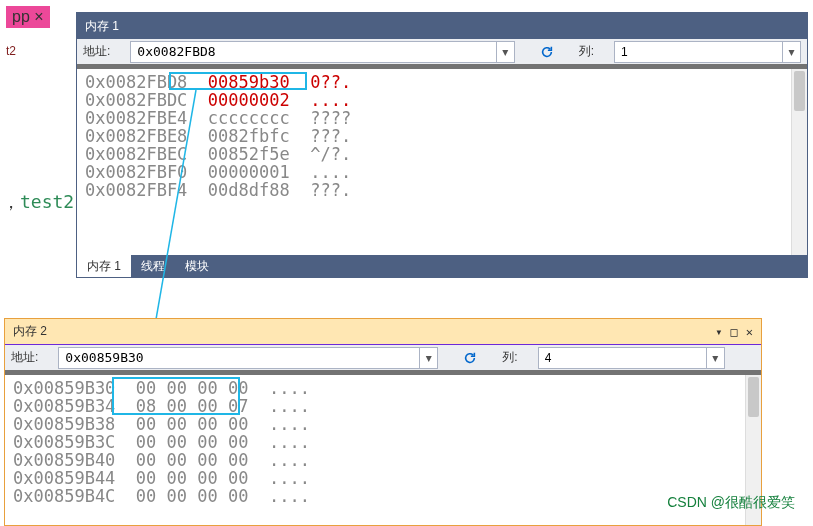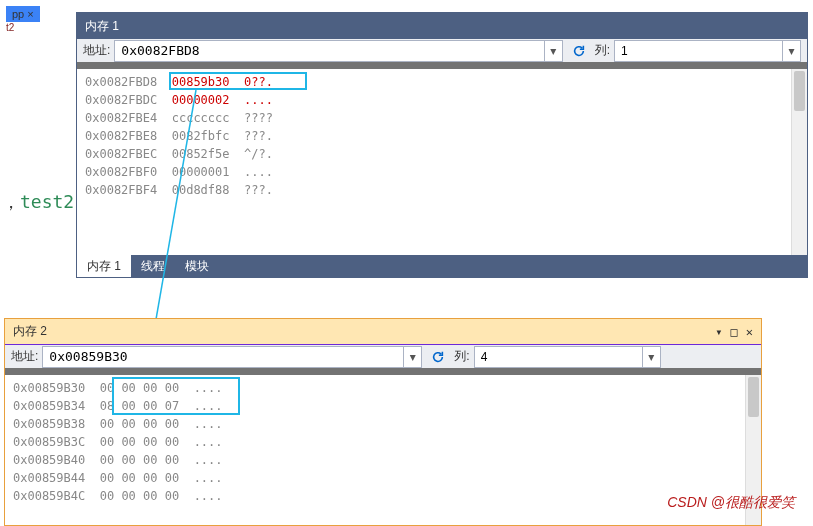--- a/index.html
+++ b/index.html
@@ -1,55 +1,55 @@
 <!DOCTYPE html>
 <html><head>
 <meta charset="utf-8">
 <style>
 *{box-sizing:border-box;margin:0;padding:0}
 body{font-family:"Microsoft YaHei","Segoe UI",sans-serif;font-size:12px;background:#fff;width:813px;height:526px;position:relative;overflow:hidden}
 .left-strip{position:absolute;left:0;top:0;width:75px;height:300px;padding:6px}
-.tab-pp{display:inline-block;background:#3b82f6;color:#333;padding:2px 6px;font-size:11px}
-.tab-t2{display:block;margin-top:0;color:#7f1d1d;font-size:10px}
+.tab-pp{display:inline-block;background:#ec4899;color:#333;padding:2px 6px;font-size:16px}
+.tab-t2{display:block;margin-top:16px;color:#7f1d1d;font-size:12px}
 .code-test{position:absolute;top:190px;left:2px;font-family:Consolas,monospace;font-size:18px}
 .code-test .comma{color:#333}
 .code-test .test2{color:#2e8b57}
 .panel{position:absolute;border:1px solid #4d6082;background:#fff}
 .panel1{left:76px;top:12px;width:732px;height:266px}
 .panel2{left:4px;top:318px;width:758px;height:208px;border-color:#e8a03d}
 .title-bar{height:26px;background:#4d6082;color:#fff;display:flex;align-items:center;padding:0 8px;font-size:12px;justify-content:space-between}
 .panel2 .title-bar{background:#ffe7b3;color:#333;border-bottom:1px solid #6d28d9}
 .wincontrols{display:flex;gap:8px;font-family:Consolas,monospace;font-size:12px}
 .wincontrols span{cursor:pointer}
-.toolbar{height:30px;background:#eceef2;display:flex;align-items:center;padding:4px 6px;gap:4px;border-bottom:7px solid #737373}
+.toolbar{height:30px;background:#eceef2;display:flex;align-items:center;padding:4px 6px;gap:20px;border-bottom:5px solid #737373}
 .lbl{font-size:12px;color:#333;white-space:nowrap}
 .addr-combo{display:flex;flex:1;height:22px;border:1px solid #abb3c4;background:#fff}
 .addr-combo input{flex:1;border:none;outline:none;padding:0 6px;font-family:Consolas,monospace;font-size:13px}
 .addr-combo .dd{width:18px;border-left:1px solid #abb3c4;display:flex;align-items:center;justify-content:center;color:#555;cursor:pointer}
 .iconbtn{width:24px;height:22px;display:flex;align-items:center;justify-content:center;cursor:pointer;color:#0066cc}
 .colcombo{display:flex;height:22px;border:1px solid #abb3c4;background:#fff;min-width:120px}
 .colcombo input{flex:1;border:none;outline:none;padding:0 6px;font-size:12px}
 .colcombo .dd{width:18px;border-left:1px solid #abb3c4;display:flex;align-items:center;justify-content:center;color:#555;cursor:pointer}
 .panel2 .colcombo{min-width:180px}
-.mem-area{padding:4px 8px;font-family:Consolas,monospace;font-size:12px;line-height:18px;background:#fff;position:relative;height:calc(100% - 56px);overflow:hidden}
+.mem-area{padding:4px 8px;font-family:Consolas,monospace;font-size:17px;line-height:18px;background:#fff;position:relative;height:calc(100% - 56px);overflow:hidden}
 .panel1 .mem-area{height:calc(100% - 56px - 22px)}
 .mrow{white-space:pre}
 .mrow .addr{color:#888}
 .mrow .hex{color:#888}
 .mrow .ascii{color:#888}
 .mrow.red .hex,.mrow.red .ascii{color:#c00}
 .hl-box1{position:absolute;border:2px solid #1fb6e6;left:92px;top:3px;width:138px;height:18px;pointer-events:none}
 .hl-box2{position:absolute;border:2px solid #1fb6e6;left:107px;top:2px;width:128px;height:38px;pointer-events:none}
 .tabstrip{height:22px;background:#4d6082;display:flex;align-items:stretch;font-size:12px}
 .tabstrip .tab{padding:3px 10px;color:#fff;cursor:pointer;display:flex;align-items:center}
 .tabstrip .tab.active{background:#fff;color:#333}
 .scrollbar{position:absolute;right:0;top:56px;bottom:0;width:16px;background:#f0f0f0;border-left:1px solid #ddd}
 .scrollbar .thumb{position:absolute;left:2px;right:2px;top:2px;height:40px;background:#c8c8c8;border-radius:2px}
 .panel1 .scrollbar{top:56px;bottom:22px}
-.watermark{position:absolute;right:18px;bottom:14px;color:#b91c1c;font-size:14px;font-style:italic;pointer-events:none}
+.watermark{position:absolute;right:18px;bottom:14px;color:#15803d;font-size:14px;pointer-events:none}
 svg.arrow{position:absolute;left:76px;top:80px;width:200px;height:280px;pointer-events:none;overflow:visible}
 </style>
 </head>
 <body>
 
 <div class="left-strip">
   <span class="tab-pp"><span>pp</span> <span>×</span></span>
   <span class="tab-t2">t2</span>
   <div class="code-test"><span class="comma">，</span><span class="test2">test2</span></div>
 </div>

